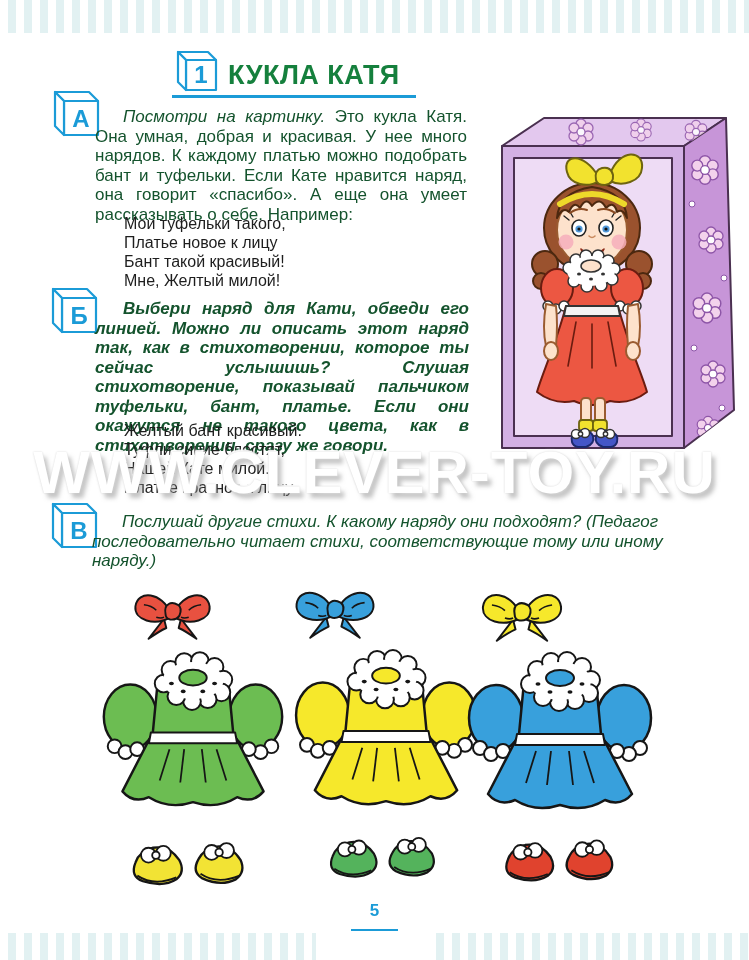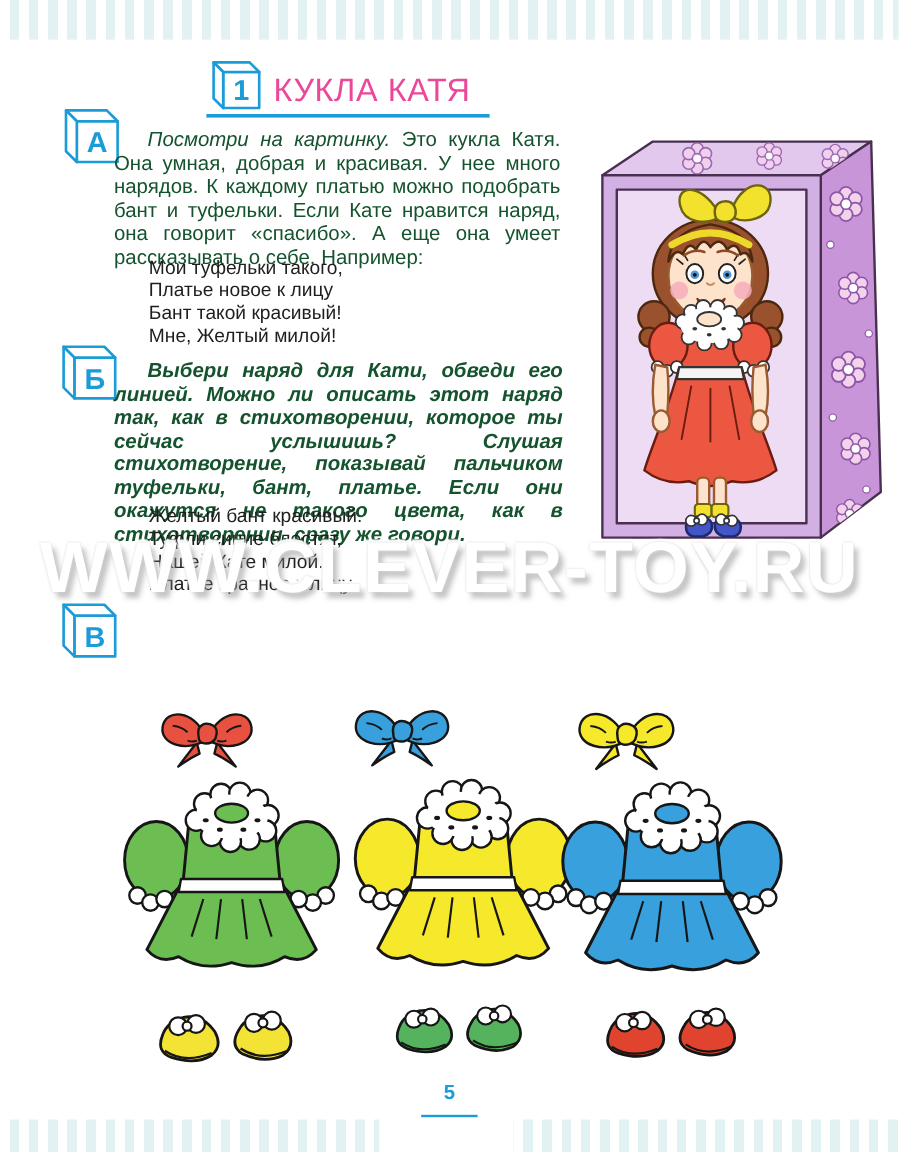--- a/index.html
+++ b/index.html
@@ -6,21 +6,21 @@
   html,body { background:#ffffff; }
   .page { position:relative; width:749px; height:960px; background:#fff; overflow:hidden;
           font-family:"Liberation Sans", sans-serif; }
   .band { position:absolute; background:repeating-linear-gradient(90deg,#ffffff 0 8px,#e2f1f2 8px 16px); }
   .band-top { left:0; top:0; width:749px; height:33px; }
   .band-bl  { left:0; bottom:0; width:316px; height:27px; }
   .band-br  { left:428px; bottom:0; width:321px; height:27px; }
 
   .title-row { position:absolute; left:172px; top:50px; display:flex; align-items:flex-end; gap:8px;
                border-bottom:3px solid #1b9bd7; padding:0 16px 1px 2px; }
-  .title-text { font-size:27px; font-weight:normal; color:#ec4899; letter-spacing:.5px; padding-bottom:3px; }
+  .title-text { font-size:27px; font-weight:bold; color:#15803d; letter-spacing:.5px; padding-bottom:3px; }
 
   .cube { display:block; }
   .sec-cube { position:absolute; }
   .cube-letter { font-weight:bold; fill:#1b9bd7; font-size:24px; font-family:"Liberation Sans",sans-serif; }
 
   .para { position:absolute; font-size:17px; line-height:19.5px; color:#14532d; text-align:justify; }
   .indent { text-indent:28px; }
   .bi { font-style:italic; font-weight:bold; }
   .it { font-style:italic; }
 
@@ -176,20 +176,21 @@
   </div>
 
   <svg class="cube sec-cube" style="left:48px;top:502px" width="54" height="50" viewBox="0 0 54 50">
     <g fill="#fff" stroke="#1b9bd7" stroke-width="2.2" stroke-linejoin="round">
       <polygon points="14,11 48,11 48,45 14,45"></polygon>
       <polygon points="14,11 5,2 39,2 48,11"></polygon>
       <polygon points="14,11 5,2 5,36 14,45"></polygon>
     </g>
     <text x="31" y="37" text-anchor="middle" class="cube-letter">В</text>
   </svg>
+  <p class="para it" style="left:92px;top:512px;width:614px;text-indent:30px;text-align:left">Послушай другие стихи. К какому наряду они подходят? (Педагог последовательно читает стихи, соответствующие тому или иному наряду.)</p>
 
   <svg class="doll" viewBox="0 0 256 356">
     <defs>
       <clipPath id="sideclip">
           <polygon points="198,38 240,10 248,302 198,340"></polygon>
         </clipPath>
       <clipPath id="topclip">
           <polygon points="16,38 58,10 240,10 198,38"></polygon>
         </clipPath>
     </defs>

